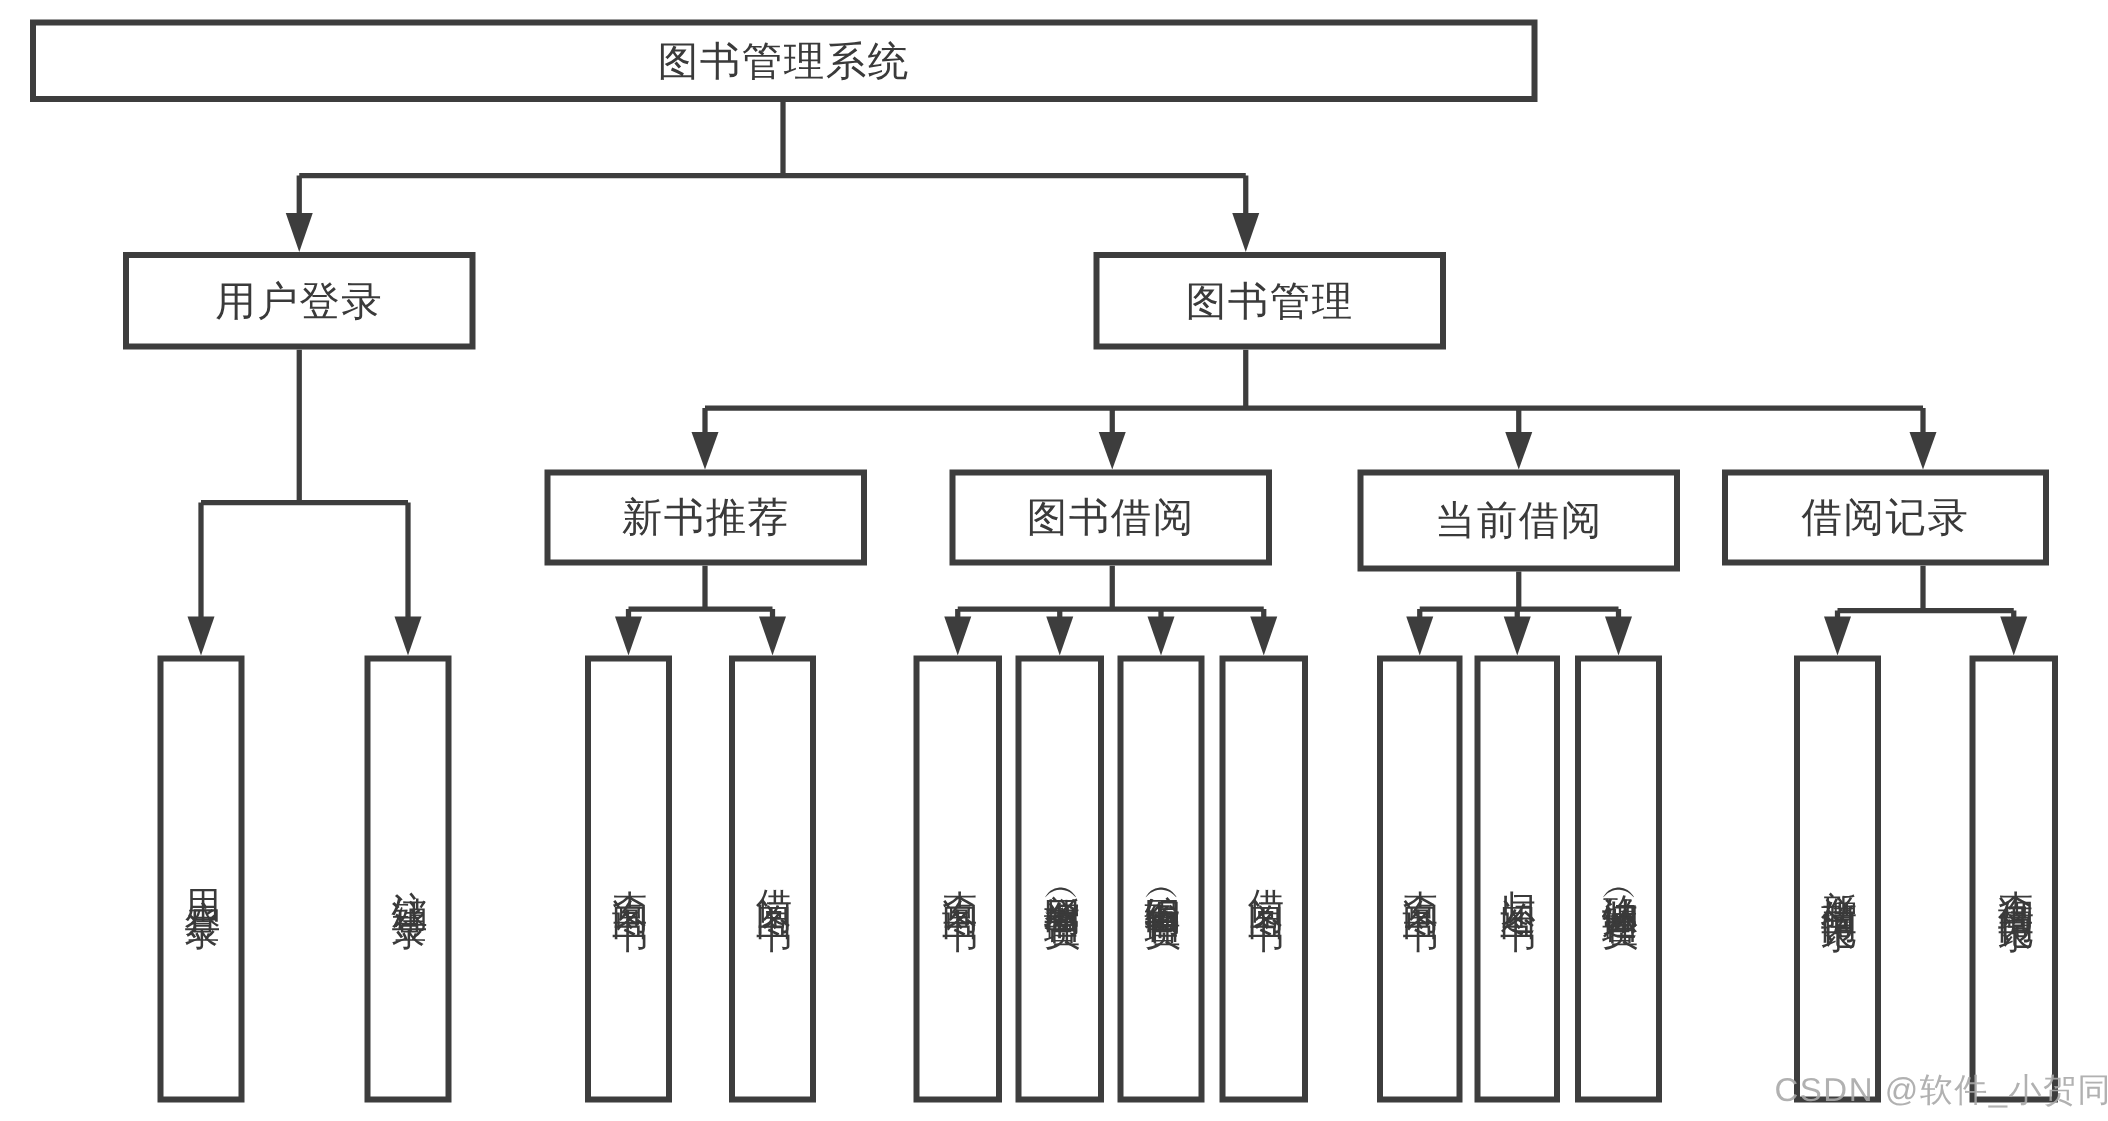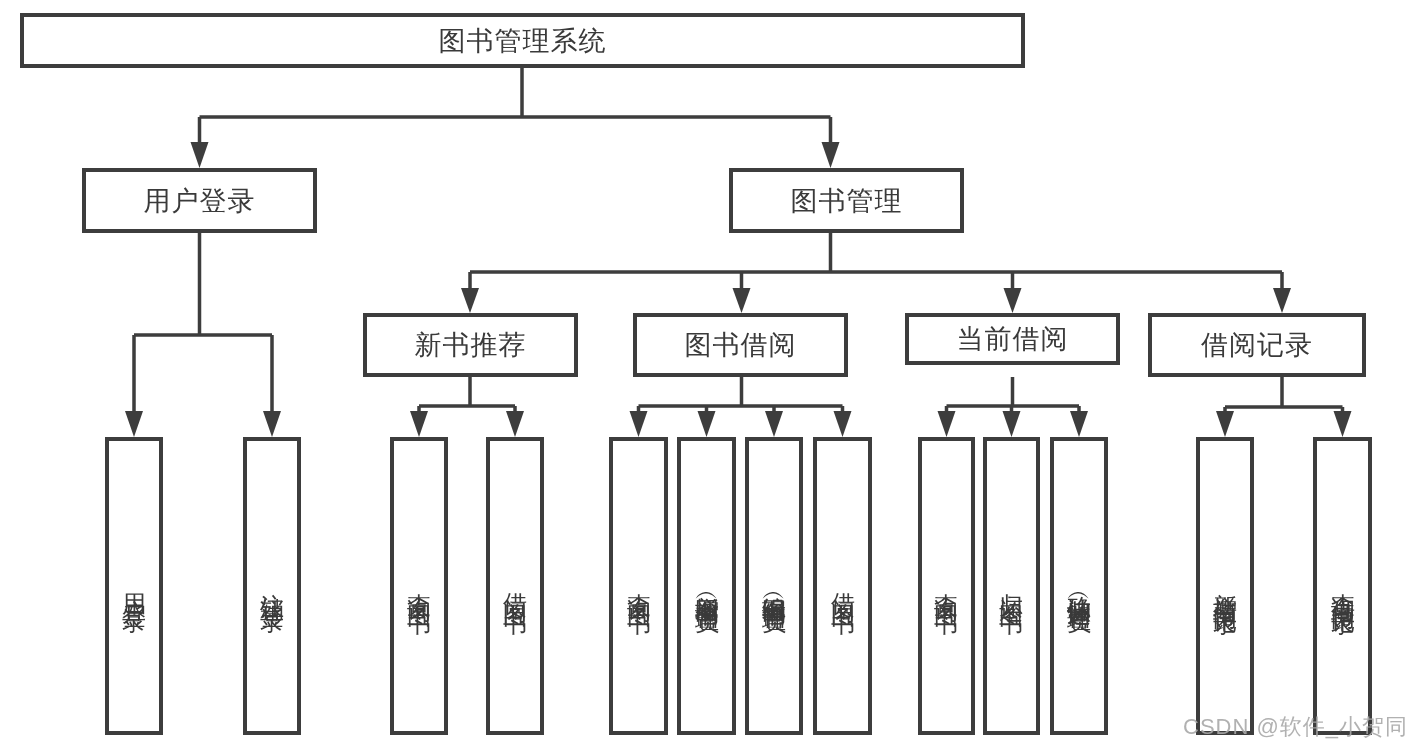--- a/index.html
+++ b/index.html
@@ -104,21 +104,21 @@
     </g>
   </svg>
 
   <div class="box h" style="left:20px; top:13px; width:1005px; height:55px;">图书管理系统</div>
 
   <div class="box h" style="left:82px; top:168px; width:235px; height:65px;">用户登录</div>
   <div class="box h" style="left:713px; top:168px; width:235px; height:65px;margin-left:16px;">图书管理</div>
 
   <div class="box h" style="left:363px; top:313px; width:215px; height:64px;">新书推荐</div>
   <div class="box h" style="left:633px; top:313px; width:215px; height:64px;">图书借阅</div>
-  <div class="box h" style="left:905px; top:313px; width:215px; height:52px;">当前借阅</div>
+  <div class="box h" style="left:905px; top:313px; width:215px; height:68px;">当前借阅</div>
   <div class="box h" style="left:1148px; top:313px; width:218px; height:64px;">借阅记录</div>
 
   <div class="box v" style="left:105px;">用户登录</div>
   <div class="box v" style="left:243px;">注销登录</div>
 
   <div class="box v" style="left:390px;">查询图书</div>
   <div class="box v" style="left:486px;">借阅图书</div>
 
   <div class="box v" style="left:609px; width:59px;">查询图书</div>
   <div class="box v" style="left:677px; width:59px; letter-spacing:2px;">新增图书（管理员）</div>

